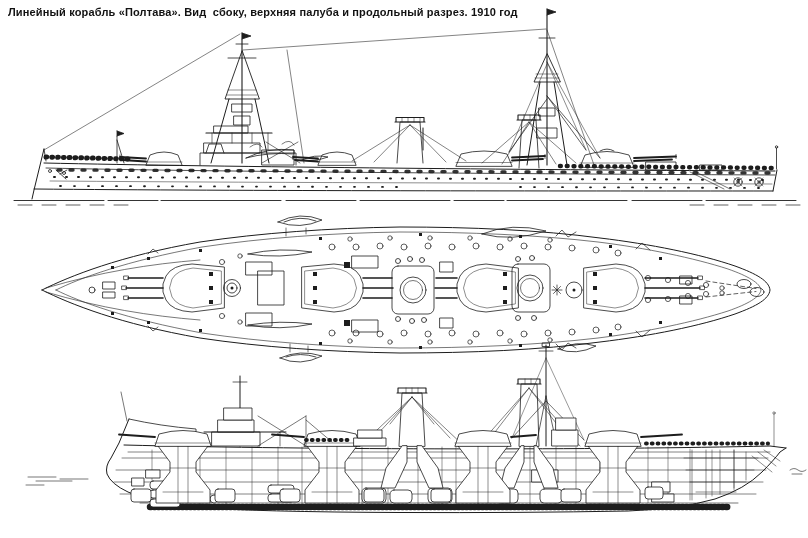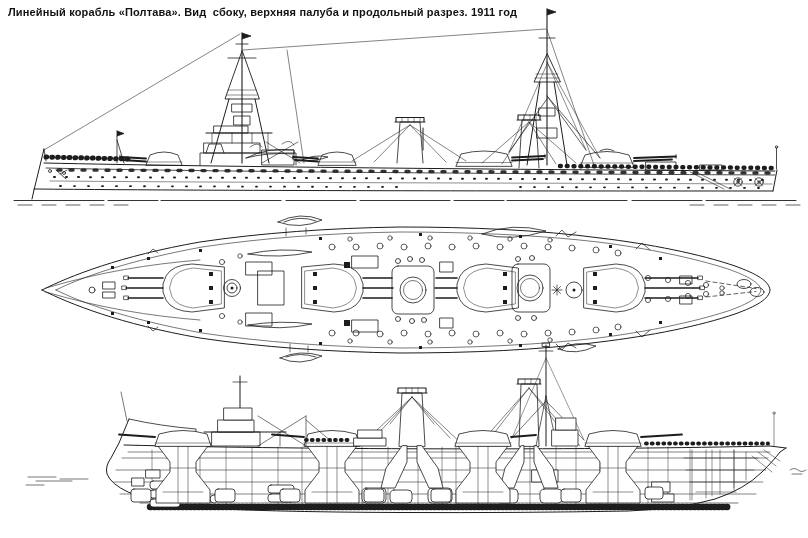--- a/index.html
+++ b/index.html
@@ -7,21 +7,21 @@
          font-family:"Liberation Sans", sans-serif;}
   .caption{position:absolute;left:8px;top:6px;font-size:11px;font-weight:700;
            color:#121212;letter-spacing:0.15px;white-space:pre;}
   svg{position:absolute;left:0;top:0;}
   .ink{stroke:#1d1d1d;fill:none;stroke-width:0.8;stroke-linecap:round;stroke-linejoin:round;}
 </style>
 </head>
 <body>
 
 <div class="sheet">
-  <div class="caption">Линейный корабль «Полтава». Вид  сбоку, верхняя палуба и продольный разрез. 1911 год</div>
+  <div class="caption">Линейный корабль «Полтава». Вид  сбоку, верхняя палуба и продольный разрез. 1910 год</div>
 
   <svg width="808" height="538" viewBox="0 0 808 538">
   <g class="ink">
 
   <g>
 
     <g stroke-width="0.55">
       <path d="M44 150 L240 34"></path>
       <path d="M243 50 L546 29"></path>
       <path d="M287 50 L304 163"></path>

